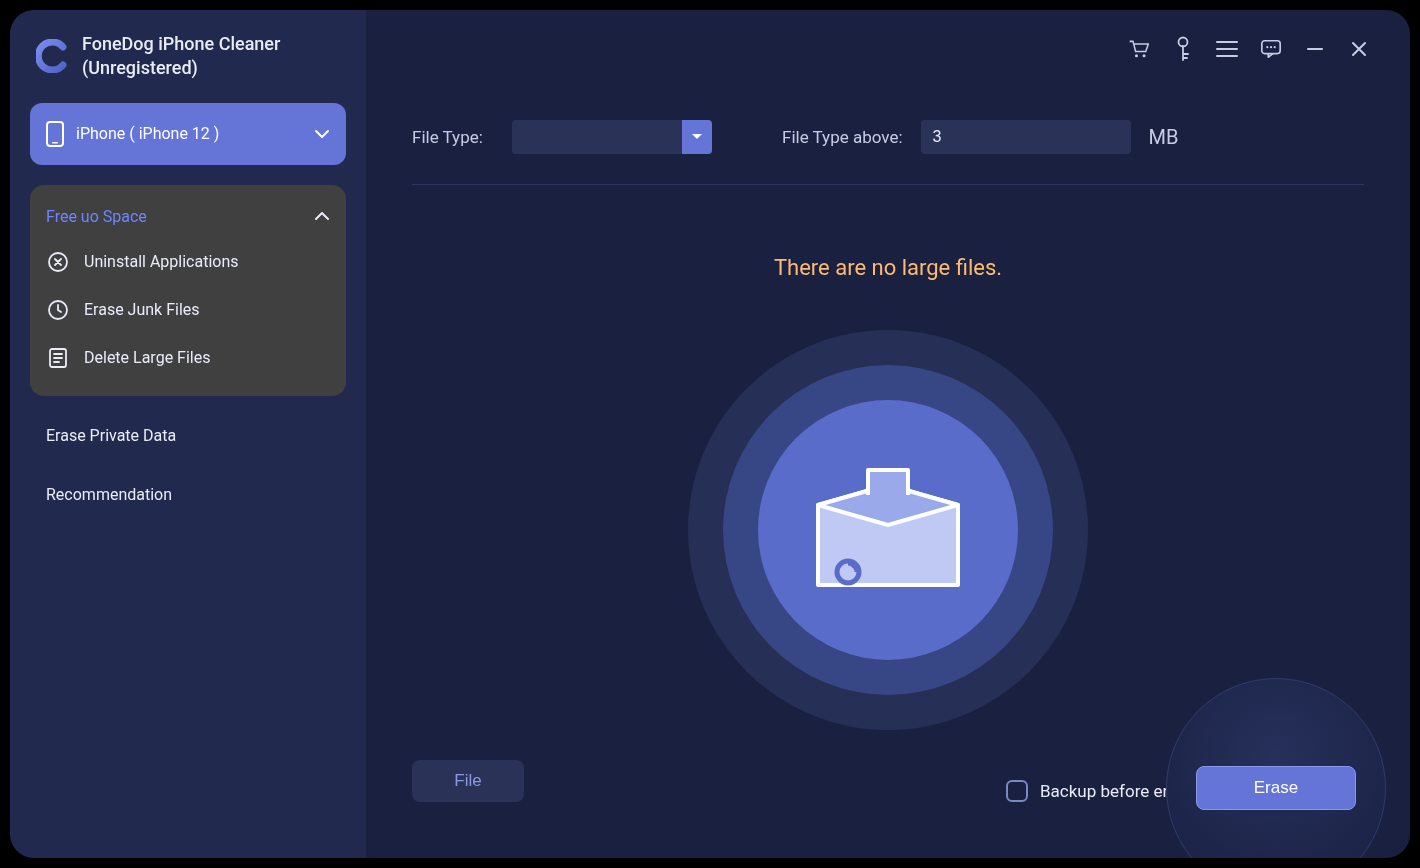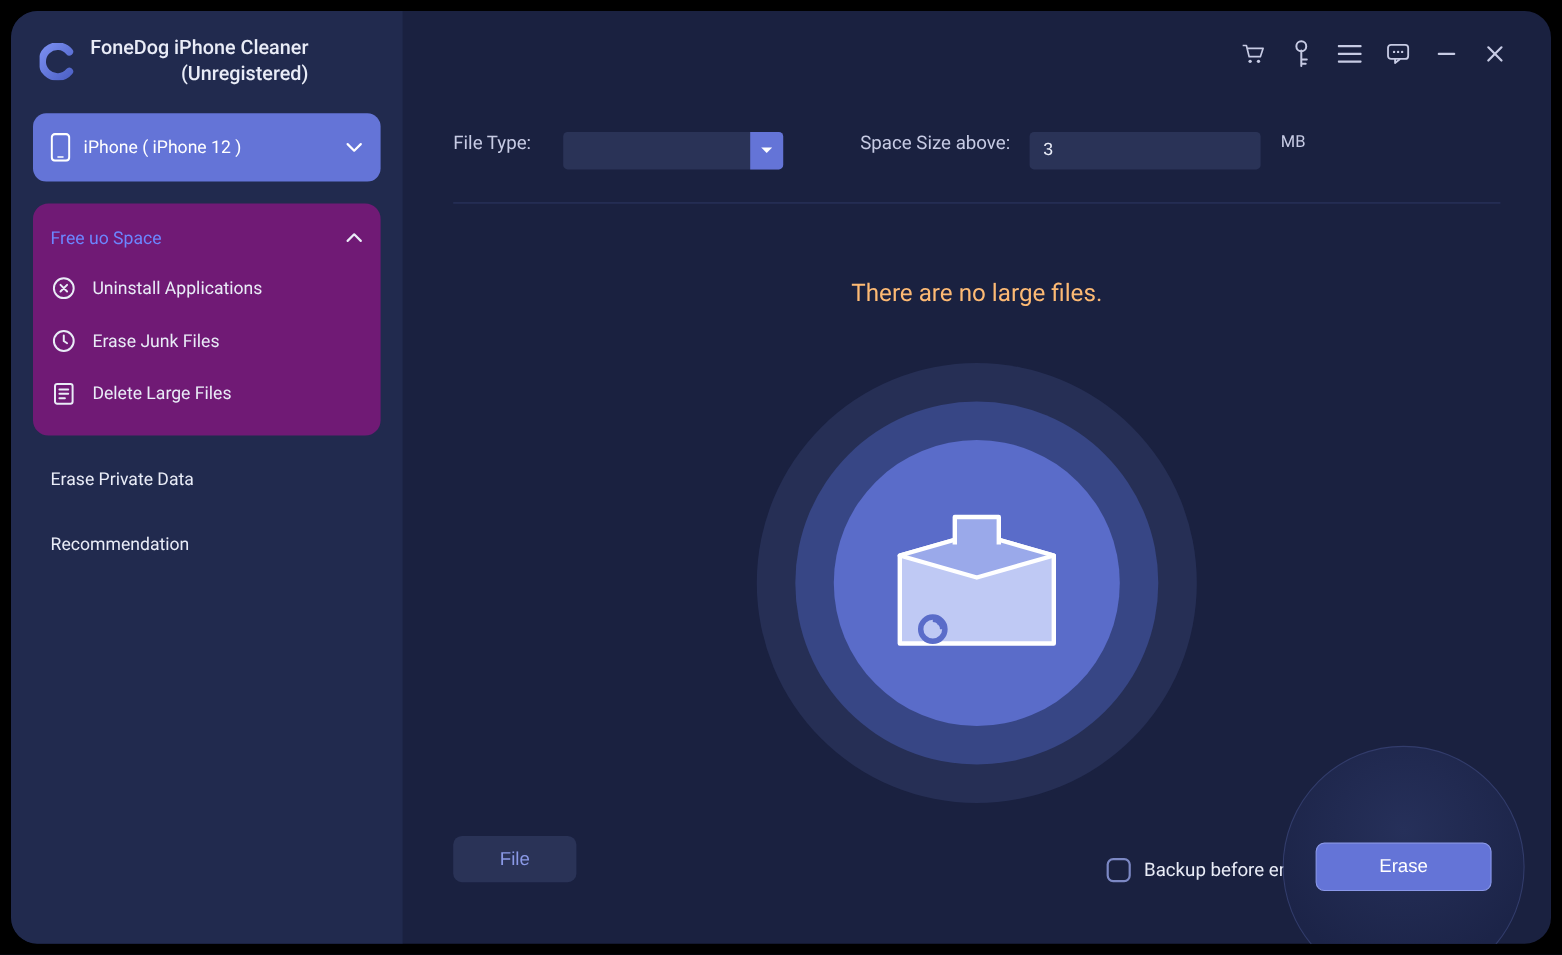--- a/index.html
+++ b/index.html
@@ -24,35 +24,35 @@
   width: 356px;
   height: 100%;
   background: #212a4e;
   border-radius: 24px 0 0 24px;
   padding: 22px 20px;
   display: flex;
   flex-direction: column;
 }
 .brand-row { display: flex; align-items: center; gap: 12px; margin-bottom: 22px; padding-left: 6px; }
 .brand-logo { width: 34px; height: 34px; display:flex; align-items:center; justify-content:center; }
-.brand-title { color: #e9ecf7; font-size: 18px; line-height: 1.35; font-weight: 500; text-align: right; }
+.brand-title { color: #e9ecf7; font-size: 18px; line-height: 1.35; font-weight: 500; }
 .device-pill {
   background: #6474d7;
   color: #fff;
   border-radius: 12px;
   height: 62px;
   display: flex;
   align-items: center;
   padding: 0 16px;
   gap: 12px;
   cursor: pointer;
   margin-bottom: 20px;
 }
 .device-pill .label { flex: 1; font-size: 16px; }
-.menu-panel { background: #701a75; border-radius: 14px; padding: 10px 0 14px 0; margin-bottom: 10px; }
+.menu-panel { background: #404040; border-radius: 14px; padding: 10px 0 14px 0; margin-bottom: 10px; }
 .menu-header, .menu-item, .menu-collapsed {
   display: flex; align-items: center; gap: 14px;
   padding: 12px 16px; color: #e9ecf7; font-size: 16px; cursor: pointer;
 }
 .menu-header { color: #6c86ff; }
 .menu-header .spacer, .menu-collapsed .spacer { flex: 1; }
 .menu-item .icon-slot { width: 24px; height: 24px; display:flex; align-items:center; justify-content:center; }
 .menu-item.sub { padding-left: 16px; }
 .menu-collapsed { padding: 20px 16px; }
 .main {
@@ -62,36 +62,36 @@
 }
 .titlebar-icons {
   position: absolute;
   top: 28px; right: 40px;
   display: flex; gap: 22px; align-items: center;
   color: #c7cbe4;
 }
 .titlebar-icons .ti { width: 22px; height: 22px; cursor: pointer; display:flex; align-items:center; justify-content:center; }
 .filters {
   margin-top: 110px;
-  display: flex; align-items: flex-start; gap: 18px;
+  display: flex; align-items: center; gap: 18px;
   color: #c7cbe4; font-size: 17px;
   padding-bottom: 30px;
   border-bottom: 1px solid #2b3560;
 }
 .filters .lbl { min-width: 82px; }
 .file-type-box {
   display: flex; align-items: center; background: #2a3357; height: 34px; width: 200px; border-radius: 4px; cursor: pointer;
 }
 .file-type-box .val { flex:1; padding: 0 10px; color:#e9ecf7; }
 .file-type-box .dd { width: 30px; height: 100%; background:#6474d7; border-radius: 0 4px 4px 0; display:flex; align-items:center; justify-content:center; }
 .file-size-input {
   background:#2a3357; height:34px; width:210px; border:none; outline:none; border-radius:4px;
   color:#e9ecf7; padding:0 12px; font-size:16px;
 }
-.unit { color:#c7cbe4; font-size:15px; }
+.unit { color:#c7cbe4; font-size:20px; }
 .gap { width: 34px; }
 .status-text { text-align:center; color:#fdba74; font-size:22px; margin-top: 70px; }
 .orb-wrap { position:absolute; left:50%; transform:translateX(-50%); top: 320px; }
 .orb1 { width:400px; height:400px; border-radius:50%; background:#262f55; display:flex; align-items:center; justify-content:center; }
 .orb2 { width:330px; height:330px; border-radius:50%; background:#374685; display:flex; align-items:center; justify-content:center; }
 .orb3 { width:260px; height:260px; border-radius:50%; background:#5a6cc9; display:flex; align-items:center; justify-content:center; }
 .box-icon { width:180px; height:160px; display:flex; align-items:center; justify-content:center; }
 .back-btn {
   position:absolute; left:46px; bottom:56px;
   background:#2a3357; color:#8a99e6; border:none; border-radius:8px;
@@ -255,21 +255,21 @@
       <span class="lbl">File Type:</span>
       <div class="file-type-box">
         <span class="val"></span>
         <span class="dd">
           <svg width="12" height="8" viewBox="0 0 12 8">
               <path d="M1 1 L6 6 L11 1" fill="#fff"></path>
             </svg>
         </span>
       </div>
       <div class="gap"></div>
-      <span>Space Size above:</span>
+      <span>File Type above:</span>
       <input class="file-size-input" value="3" style="">
       <span class="unit">MB</span>
     </div>
 
     <div class="status-text">There are no large files.</div>
 
     <div class="orb-wrap">
       <div class="orb1">
           <div class="orb2">
             <div class="orb3">

